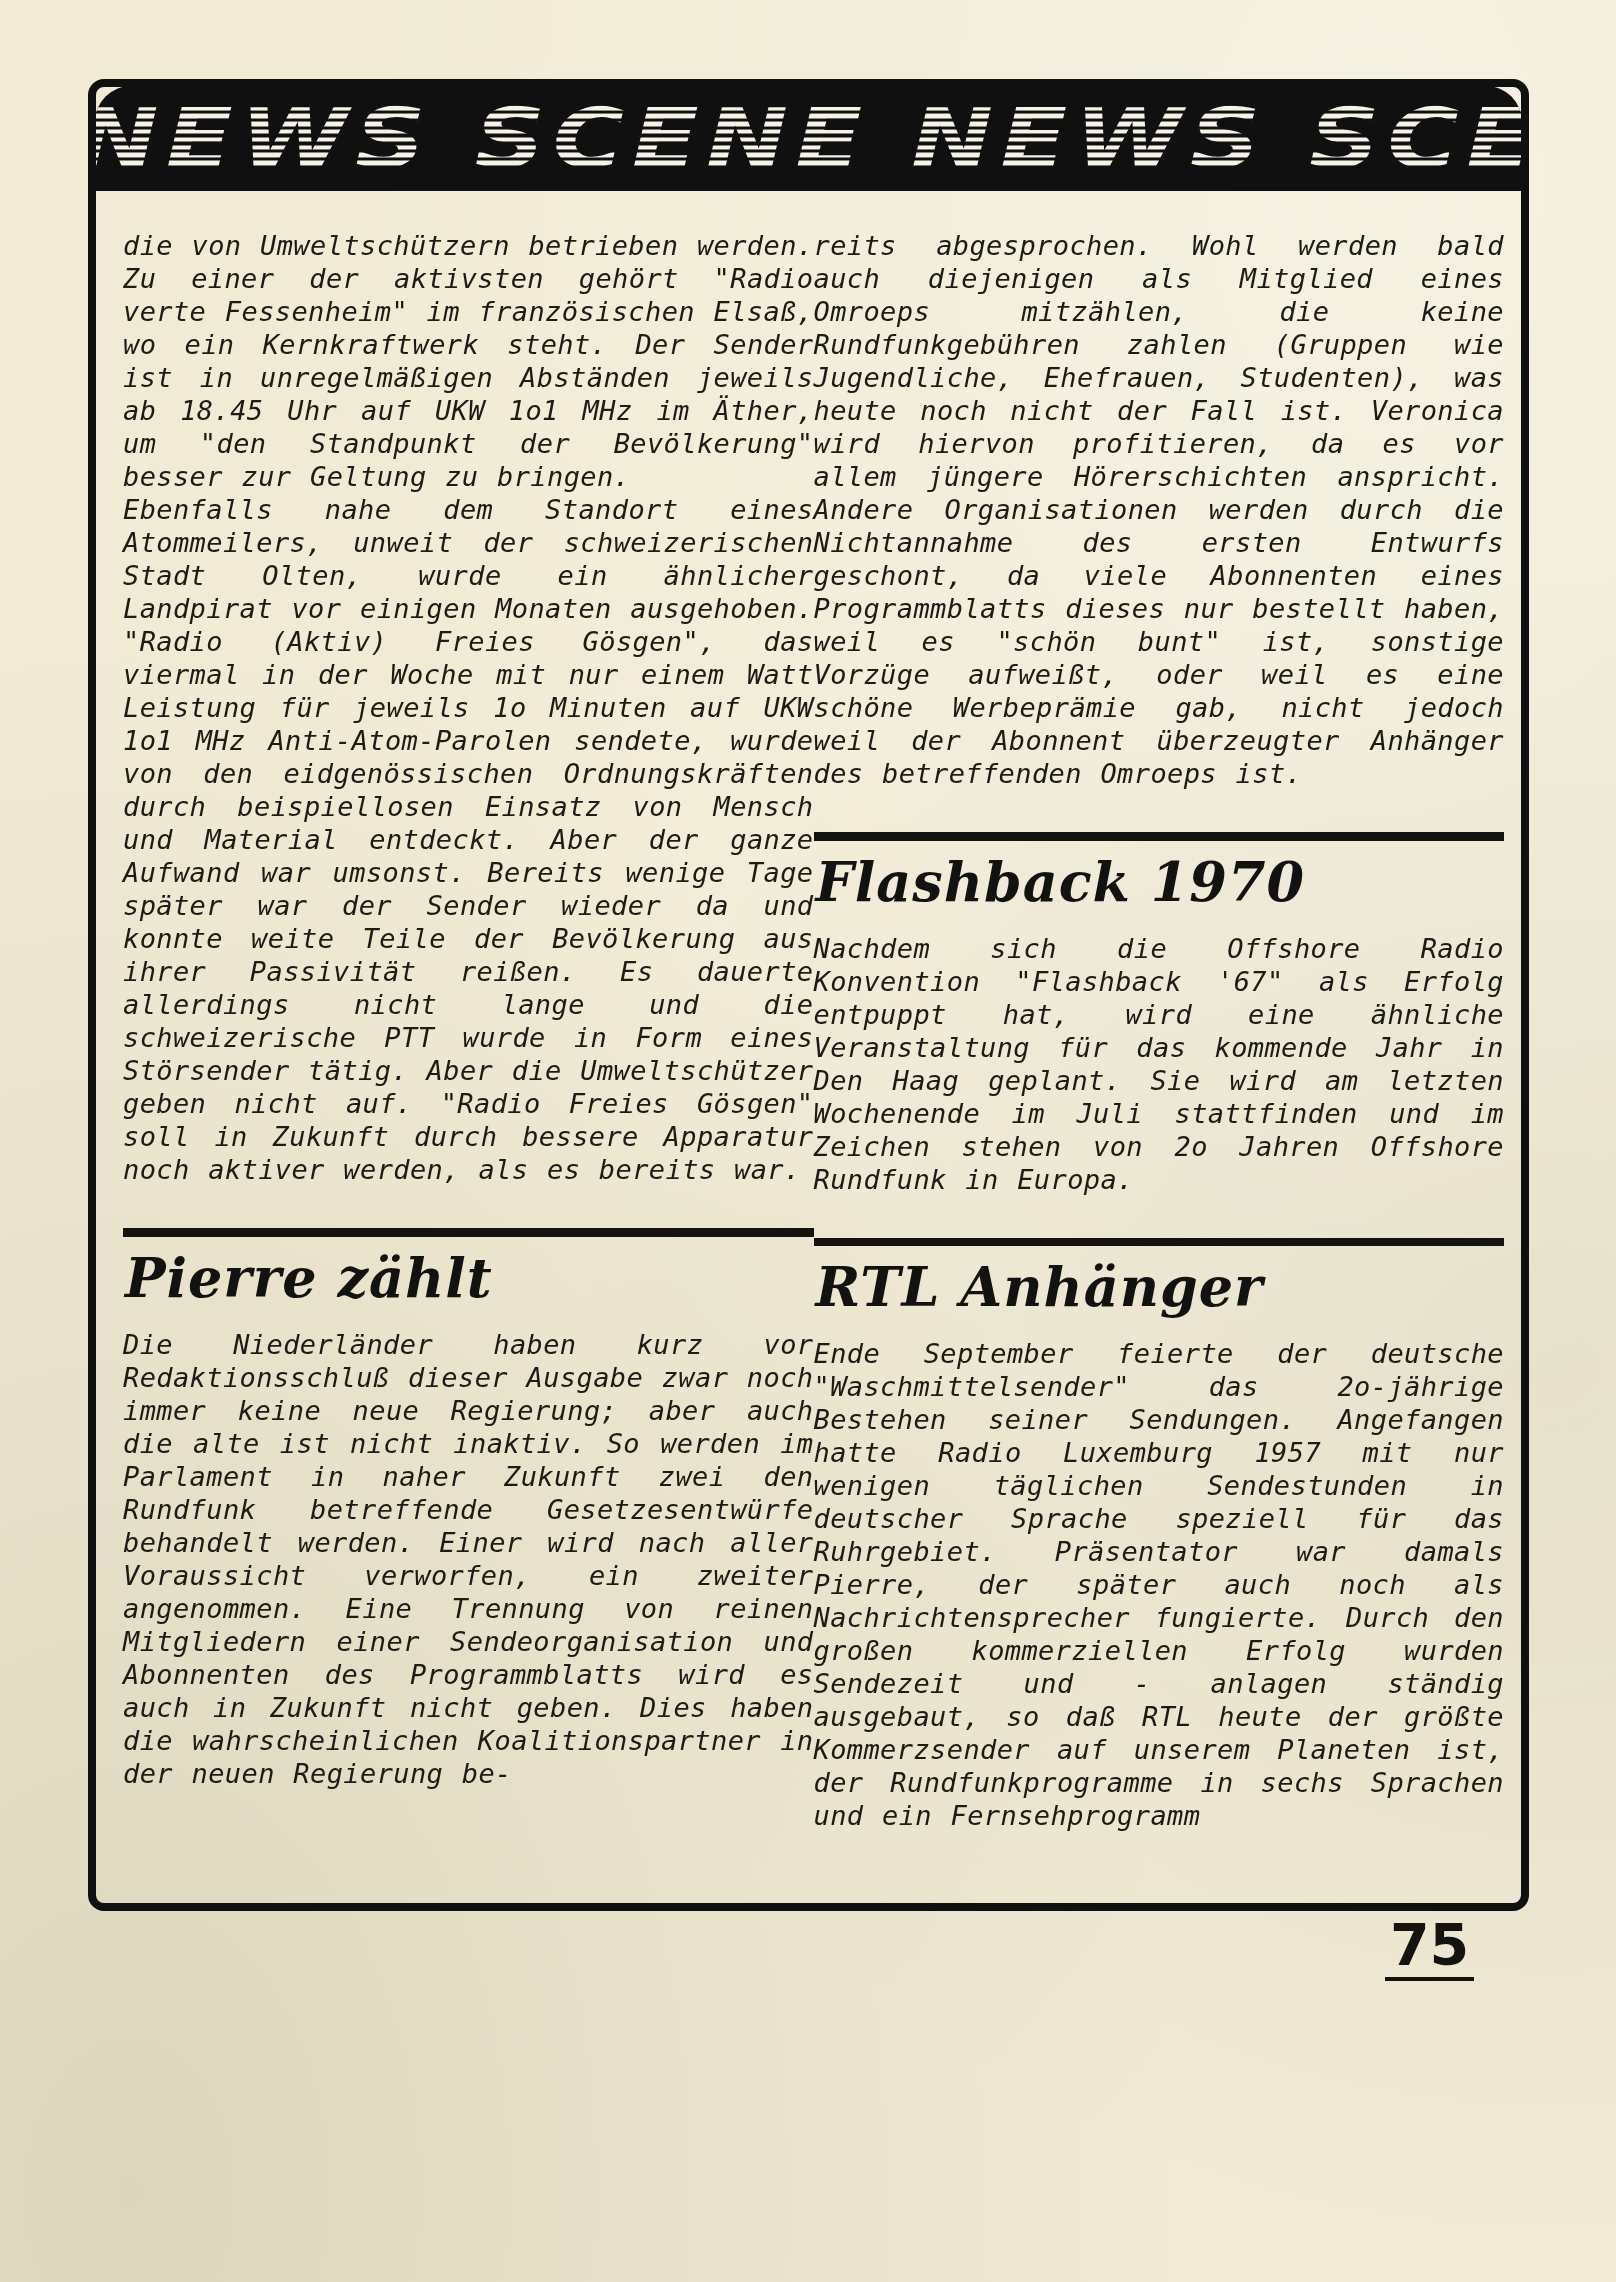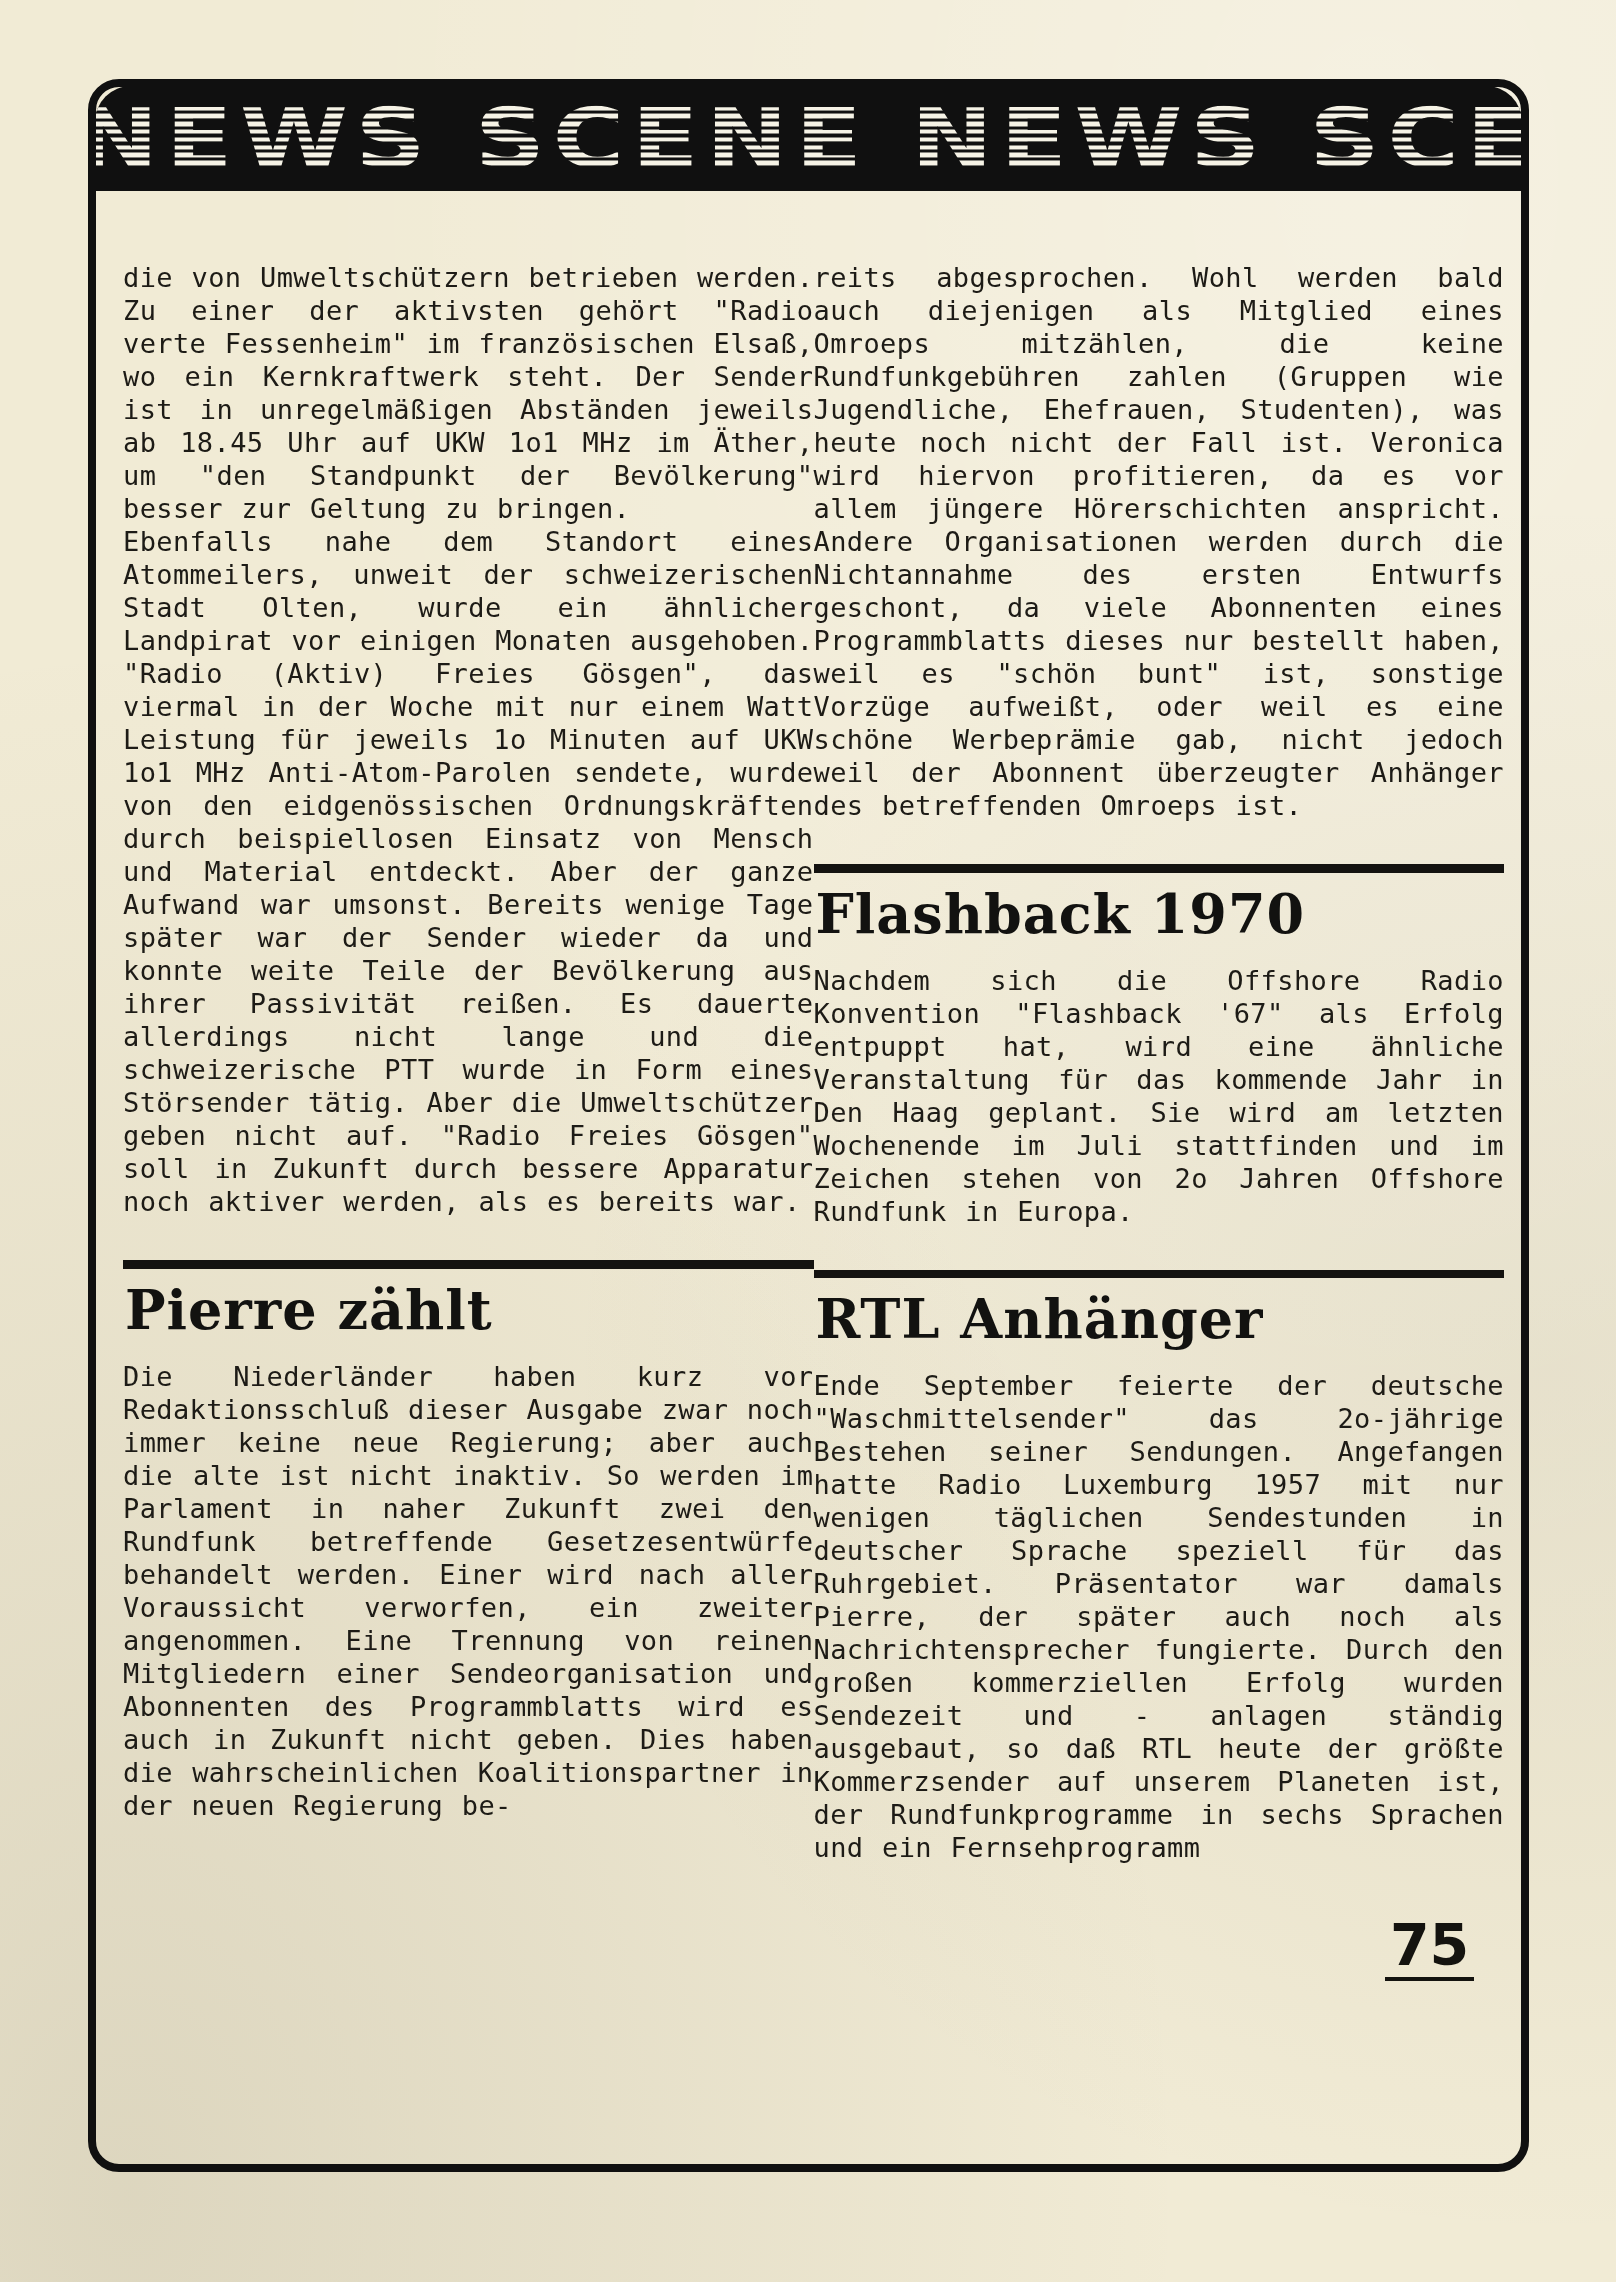--- a/index.html
+++ b/index.html
@@ -19,25 +19,26 @@
       radial-gradient(ellipse at 85% 8%, rgba(255,255,255,0.30), transparent 55%),
       radial-gradient(ellipse at 8% 96%, rgba(115,105,75,0.16), transparent 50%),
       radial-gradient(ellipse at 96% 60%, rgba(120,112,85,0.10), transparent 45%),
       #f1ebd5;
   }
   .frame {
     position: absolute;
     left: 88px;
     top: 79px;
     width: 1441px;
-    height: 2093px;
+    height: 1832px;
     border: 8.6px solid #101010;
-    border-radius: 31px;
+    border-radius: 16px;
     box-sizing: border-box;
     overflow: hidden;
+    font-style: italic;
   }
   .band {
     height: 105px;
     background: #101010;
     border-radius: 36px 36px 0 0;
     display: flex;
     align-items: center;
     justify-content: center;
     overflow: hidden;
     margin: -1px -1px 0 -1px;
@@ -56,21 +57,20 @@
       #101010 5.2px, #101010 8.6px
     );
     -webkit-background-clip: text;
     background-clip: text;
     color: transparent;
   }
   .content {
     display: flex;
     padding: 38px 17px 27px 27px;
     box-sizing: border-box;
-    margin-top: 32px;
   }
   .col { flex: 1; min-width: 0; }
   p.body {
     margin: 0;
     font-size: 27px;
     line-height: 33px;
     text-align: justify;
     letter-spacing: 0.4px;
     word-spacing: 1.9px;
   }

